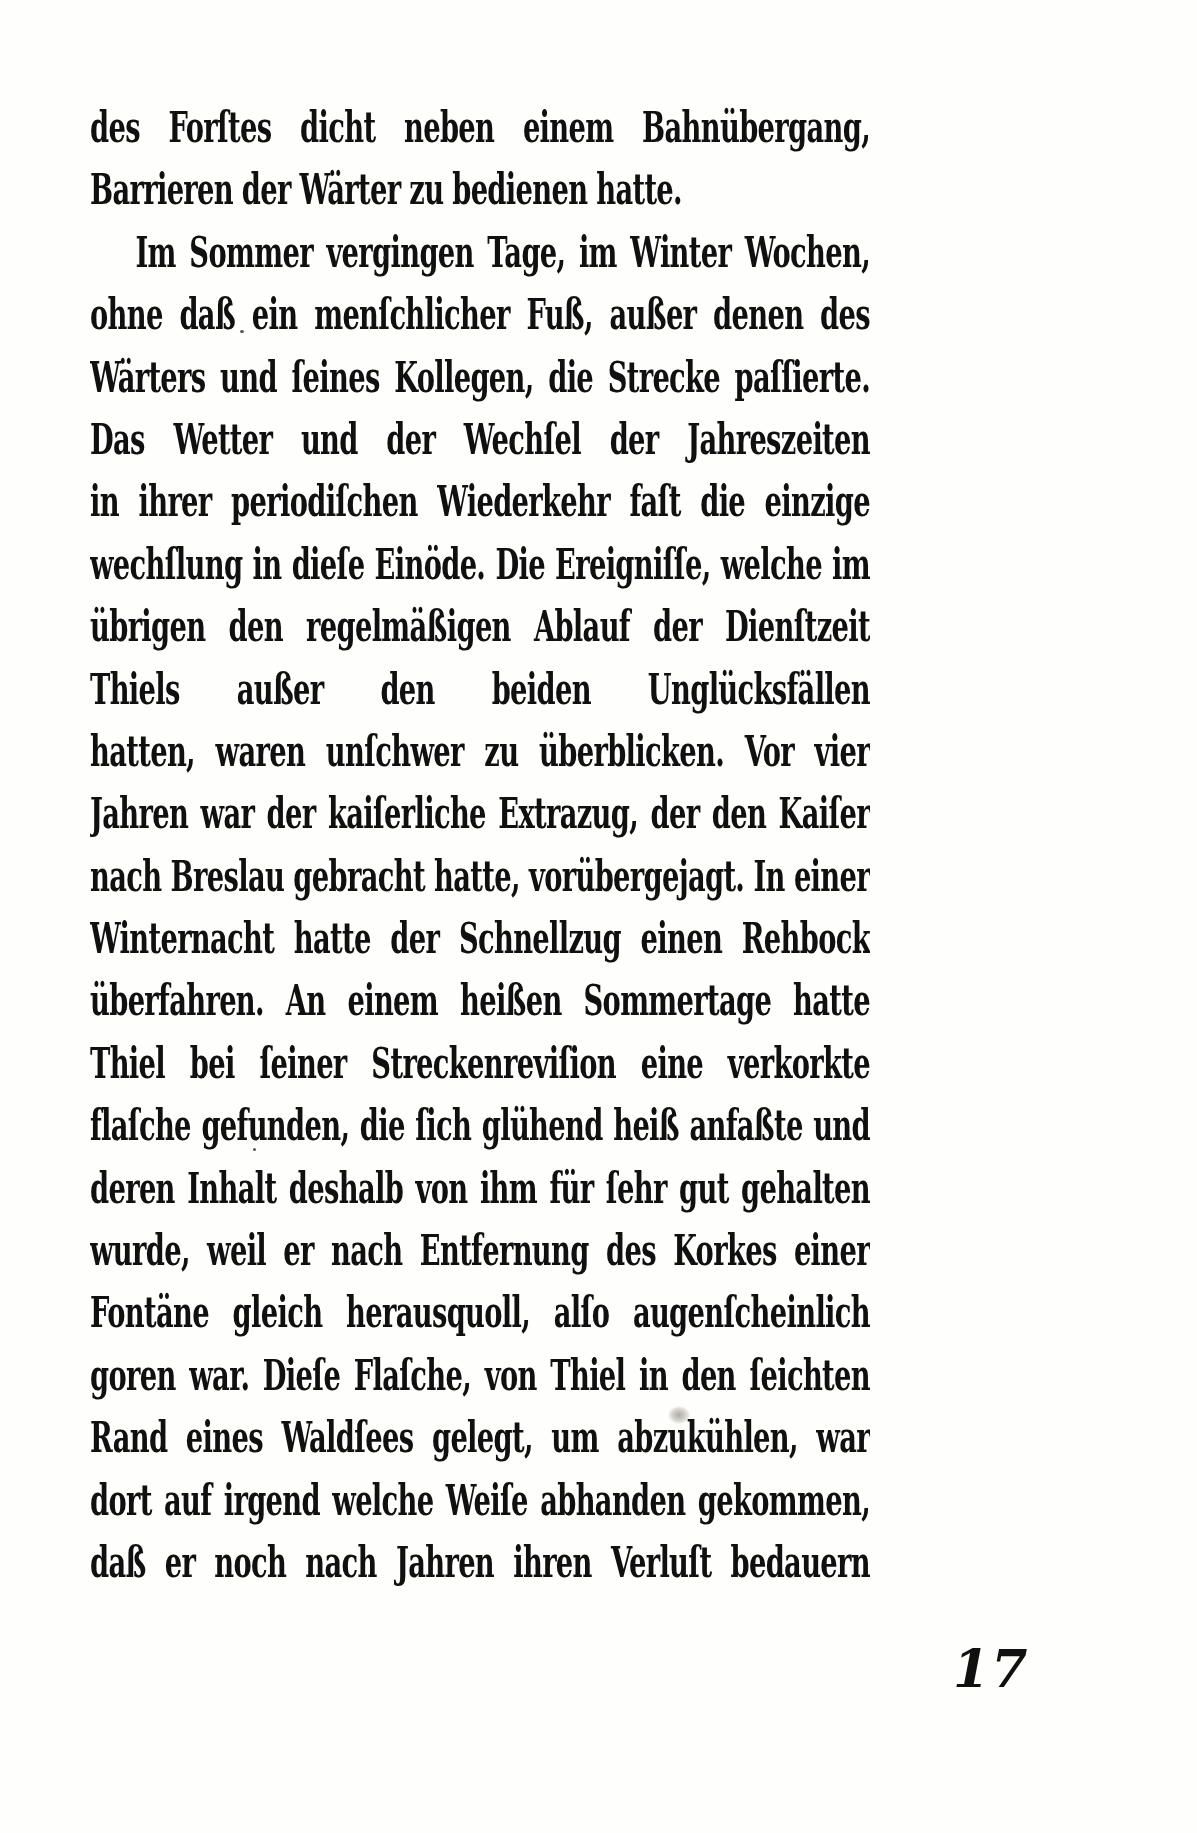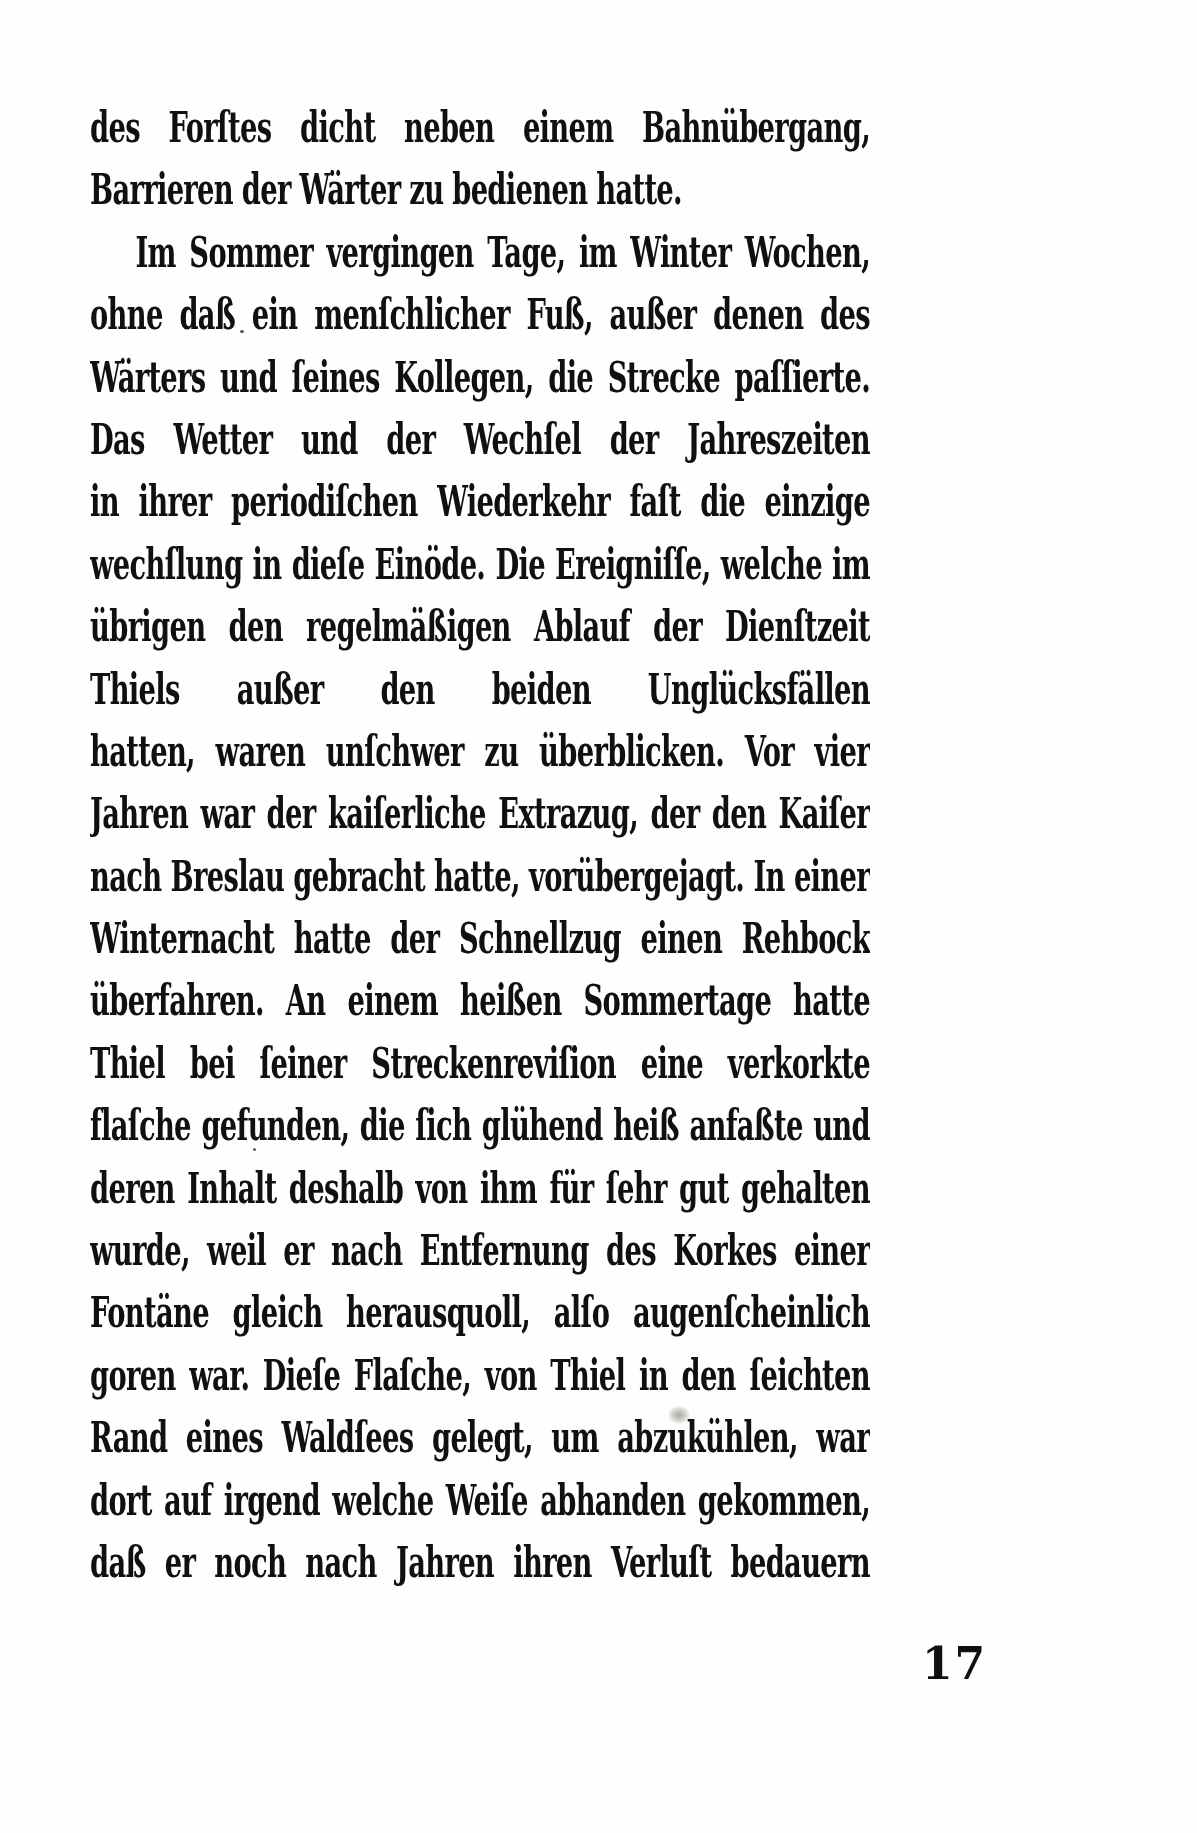--- a/index.html
+++ b/index.html
@@ -39,26 +39,27 @@
     white-space: normal;
     text-align: justify;
     text-align-last: justify;
     overflow: hidden;
   }
 
   .line.indent { text-indent: 70px; }
 
   .page-number {
     position: absolute;
-    left: 922px;
+    left: 953px;
     top: 1638px;
-    font-size: 44px;
+    font-size: 52px;
     font-weight: 700;
     letter-spacing: 2px;
     color: var(--ink, #101010);
+    font-style: italic;
   }
 
   .smudge {
     position: absolute;
     left: 668px;
     top: 1406px;
     width: 22px;
     height: 18px;
     background: radial-gradient(ellipse at center,
                 rgba(105,105,88,0.55) 0%,

